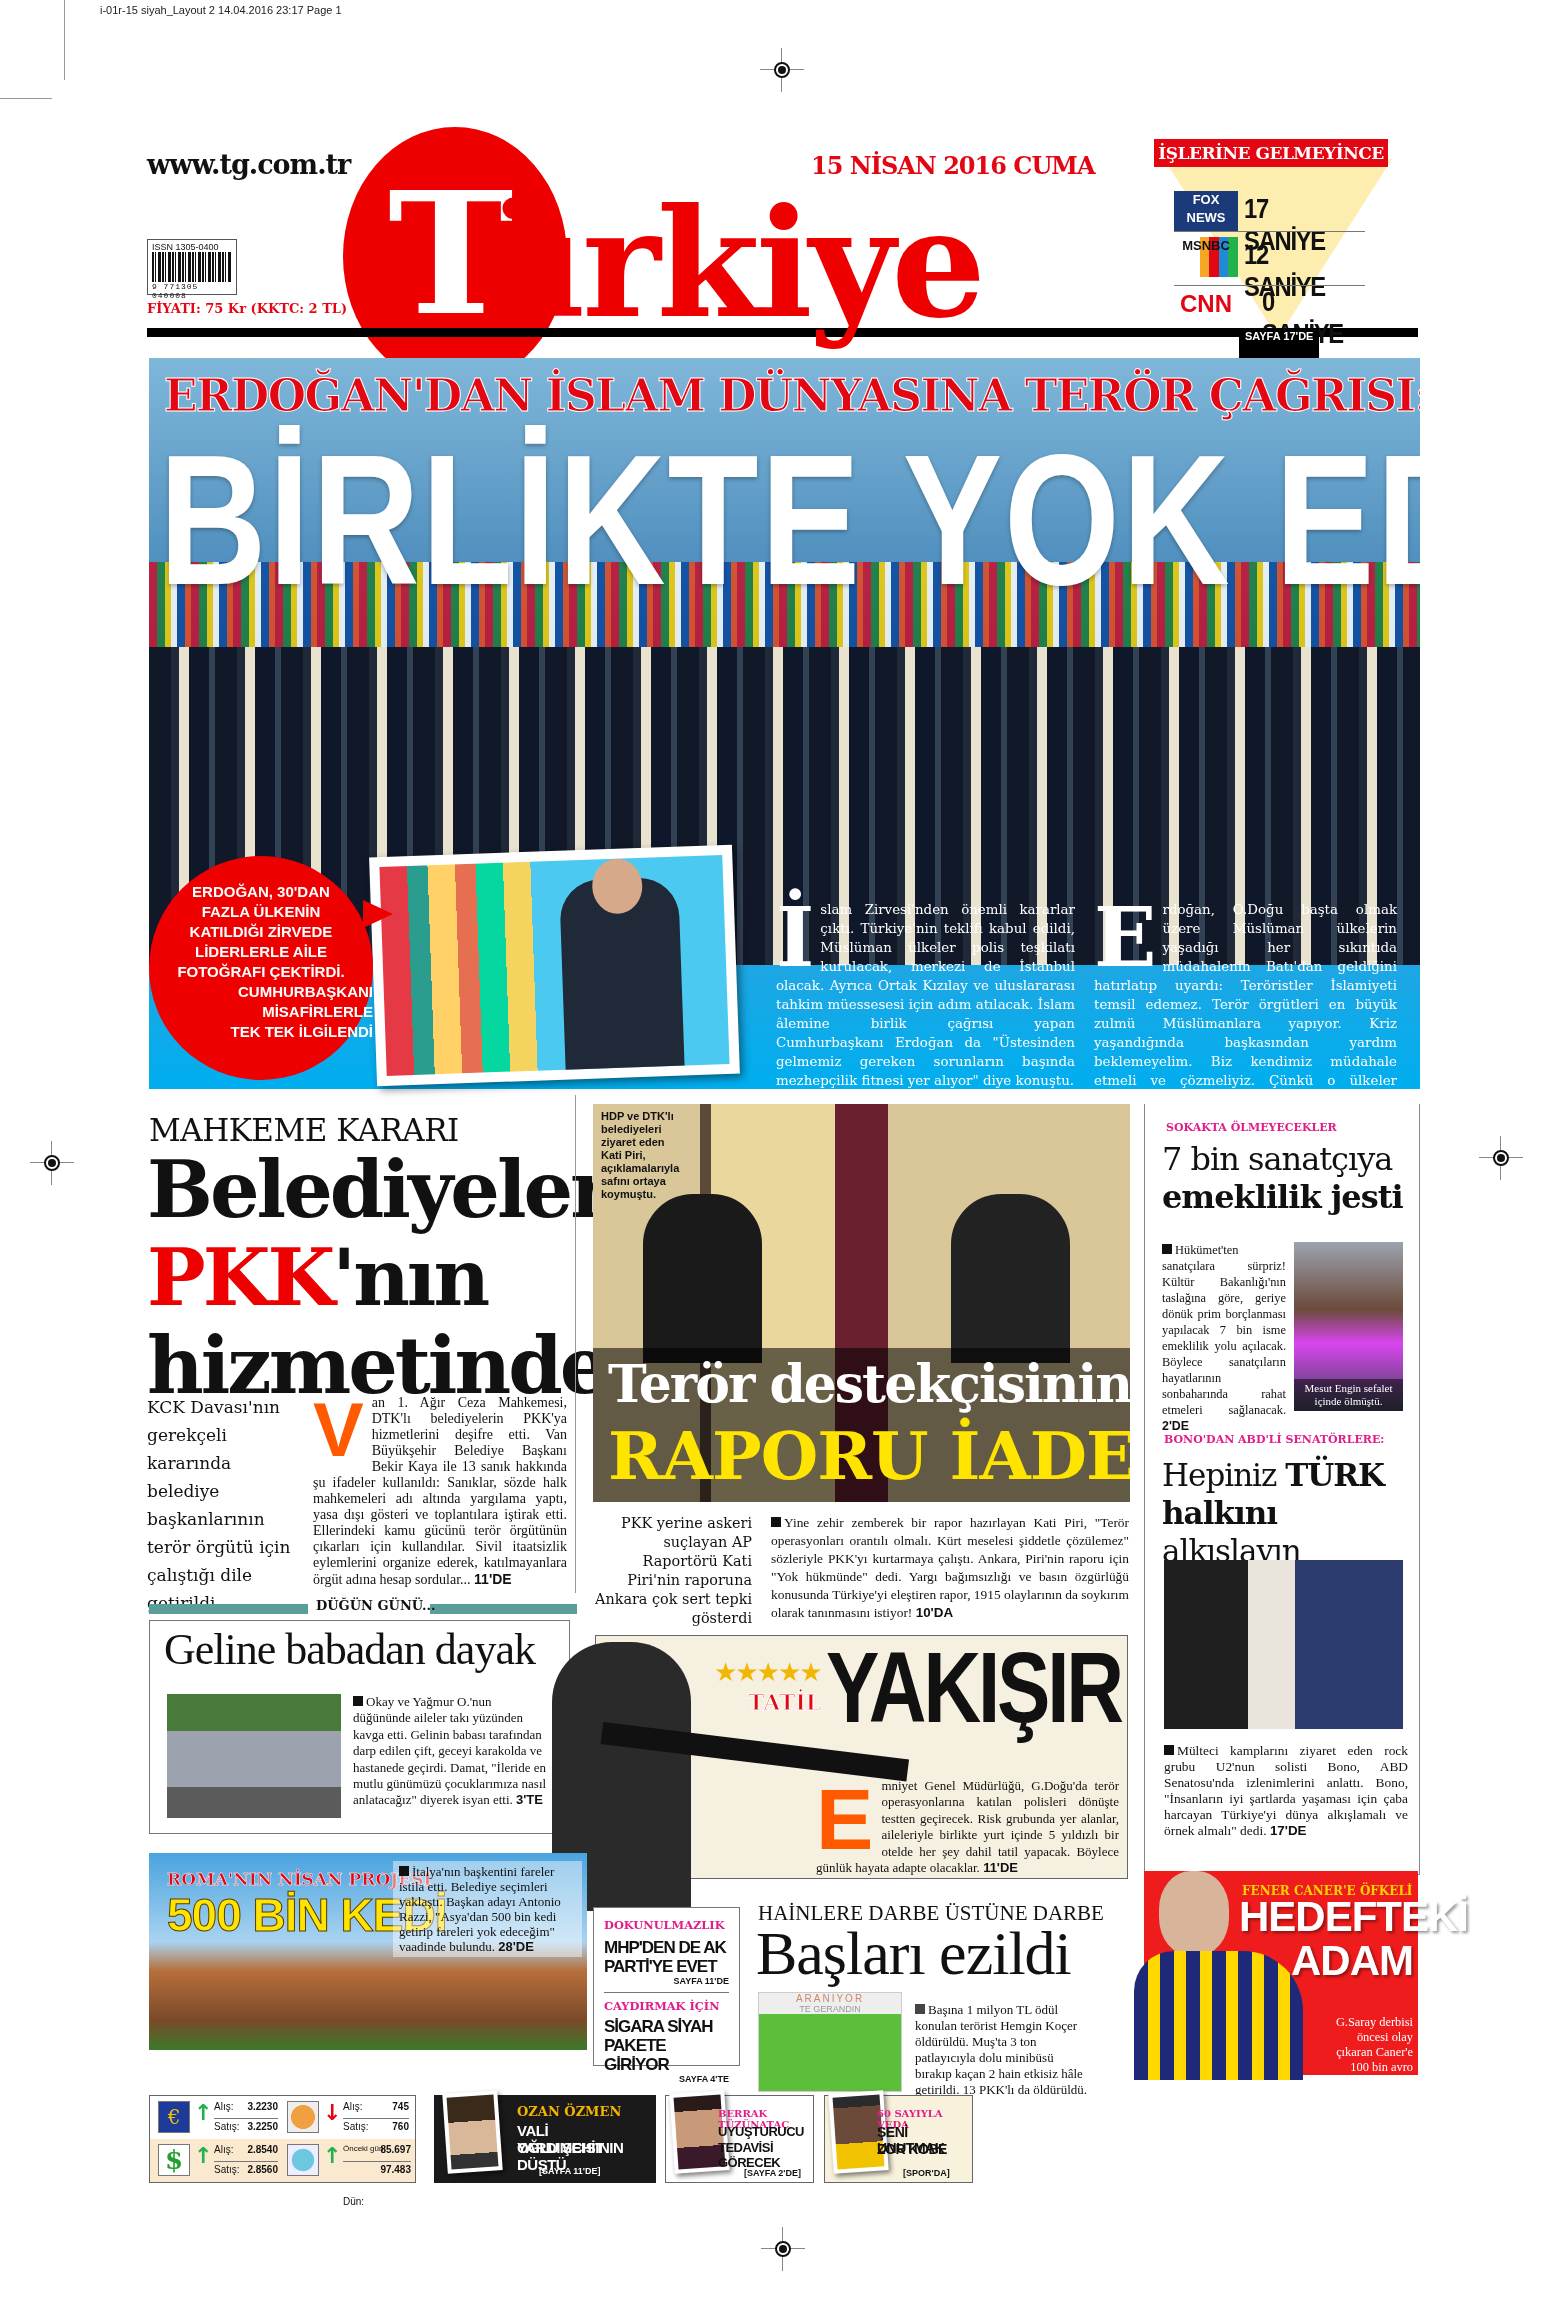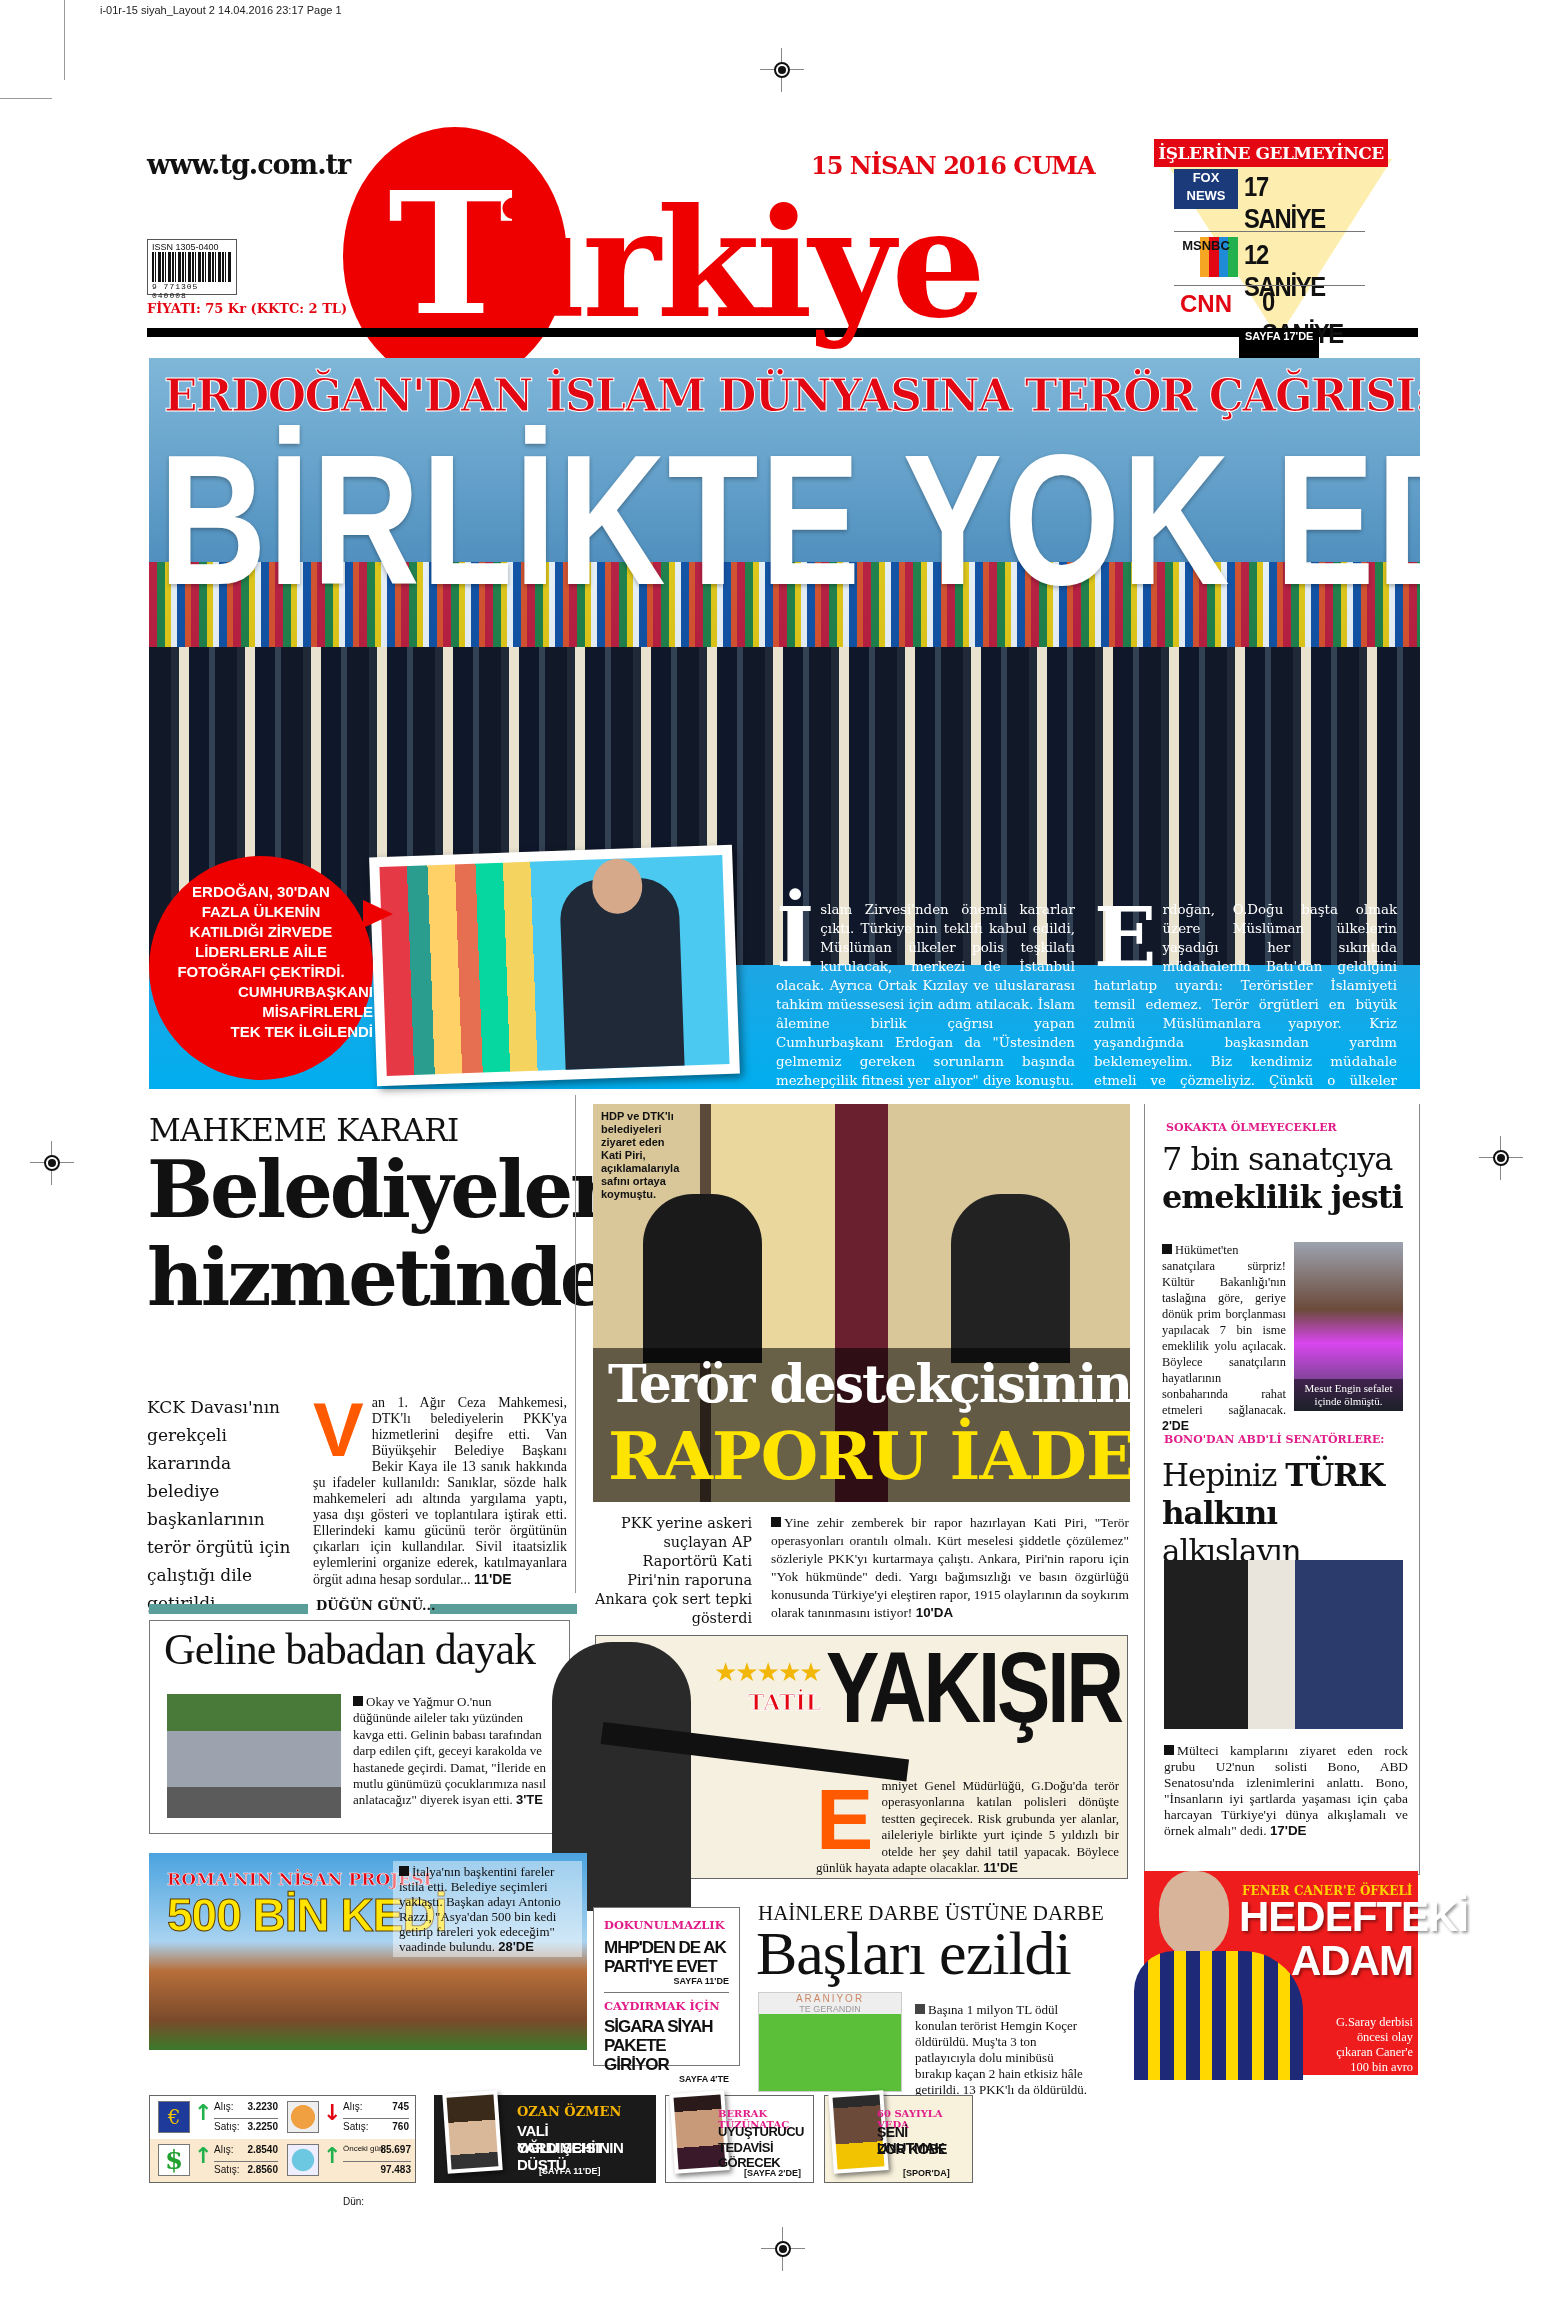--- a/index.html
+++ b/index.html
@@ -170,21 +170,21 @@
 <div class="abs price slab">FİYATI: 75 Kr  (KKTC: 2 TL)</div>
 <div class="abs logo-circle"></div>
 <div class="abs mast-rule"></div>
 <div class="abs logo-T">T</div>
 <div class="abs logo-rest">ürkiye</div>
 <div class="abs date slab">15 NİSAN 2016 CUMA</div>
 
 <div class="abs promo">
   <div class="tri"></div>
   <div class="title slab">İŞLERİNE GELMEYİNCE</div>
-  <div class="row" style="top:26px;padding-left:26px;">
+  <div class="row" style="top:48px;padding-left:26px;">
     <div class="lg" style="background:#1b3a7a;color:#fff;">FOX NEWS</div>
     <div class="val">17 SANİYE</div>
   </div>
   <div class="sep" style="top:92px;"></div>
   <div class="row" style="top:94px;">
     <div class="lg" style="background:linear-gradient(90deg,#fff 0 40%,#f5a623 40% 55%,#e30613 55% 70%,#1f8ad6 70% 85%,#22b14c 85%);color:#111;">MSNBC</div>
     <div class="val">12 SANİYE</div>
   </div>
   <div class="sep" style="top:146px;"></div>
   <div class="row" style="top:141px;">
@@ -220,20 +220,21 @@
   <div>LİDERLERLE AİLE</div>
   <div>FOTOĞRAFI ÇEKTİRDİ.</div>
   <div class="y">CUMHURBAŞKANI</div>
   <div class="y">MİSAFİRLERLE</div>
   <div class="y">TEK TEK İLGİLENDİ</div>
 </div>
 
 <div class="abs kicker">MAHKEME KARARI</div>
 <div class="abs bighead">
   <div>Belediyeler</div>
+  <div><span class="red">PKK</span><span>'nın</span></div>
   <div>hizmetinde</div>
 </div>
 <div class="abs deck">KCK Davası'nın gerekçeli kararında belediye başkanlarının terör örgütü için çalıştığı dile getirildi</div>
 <div class="abs body" style="left:313px;top:1395px;width:254px;">
   <span class="dropV">V</span><span>an 1. Ağır Ceza Mahkemesi, DTK'lı belediyelerin PKK'ya hizmetlerini deşifre etti. Van Büyükşehir Belediye Başkanı Bekir Kaya ile 13 sanık hakkında şu ifadeler kullanıldı: Sanıklar, sözde halk mahkemeleri adı altında yargılama yaptı, yasa dışı gösteri ve toplantılara iştirak etti. Ellerindeki kamu gücünü terör örgütünün çıkarları için kullandılar. Sivil itaatsizlik eylemlerini organize ederek, katılmayanlara örgüt adına hesap sordular...</span> <span class="ref">11'DE</span>
 </div>
 <div class="abs vrule" style="left:575px;top:1095px;height:498px;"></div>
 
 <div class="abs photo2">
   <div class="p1"></div>

